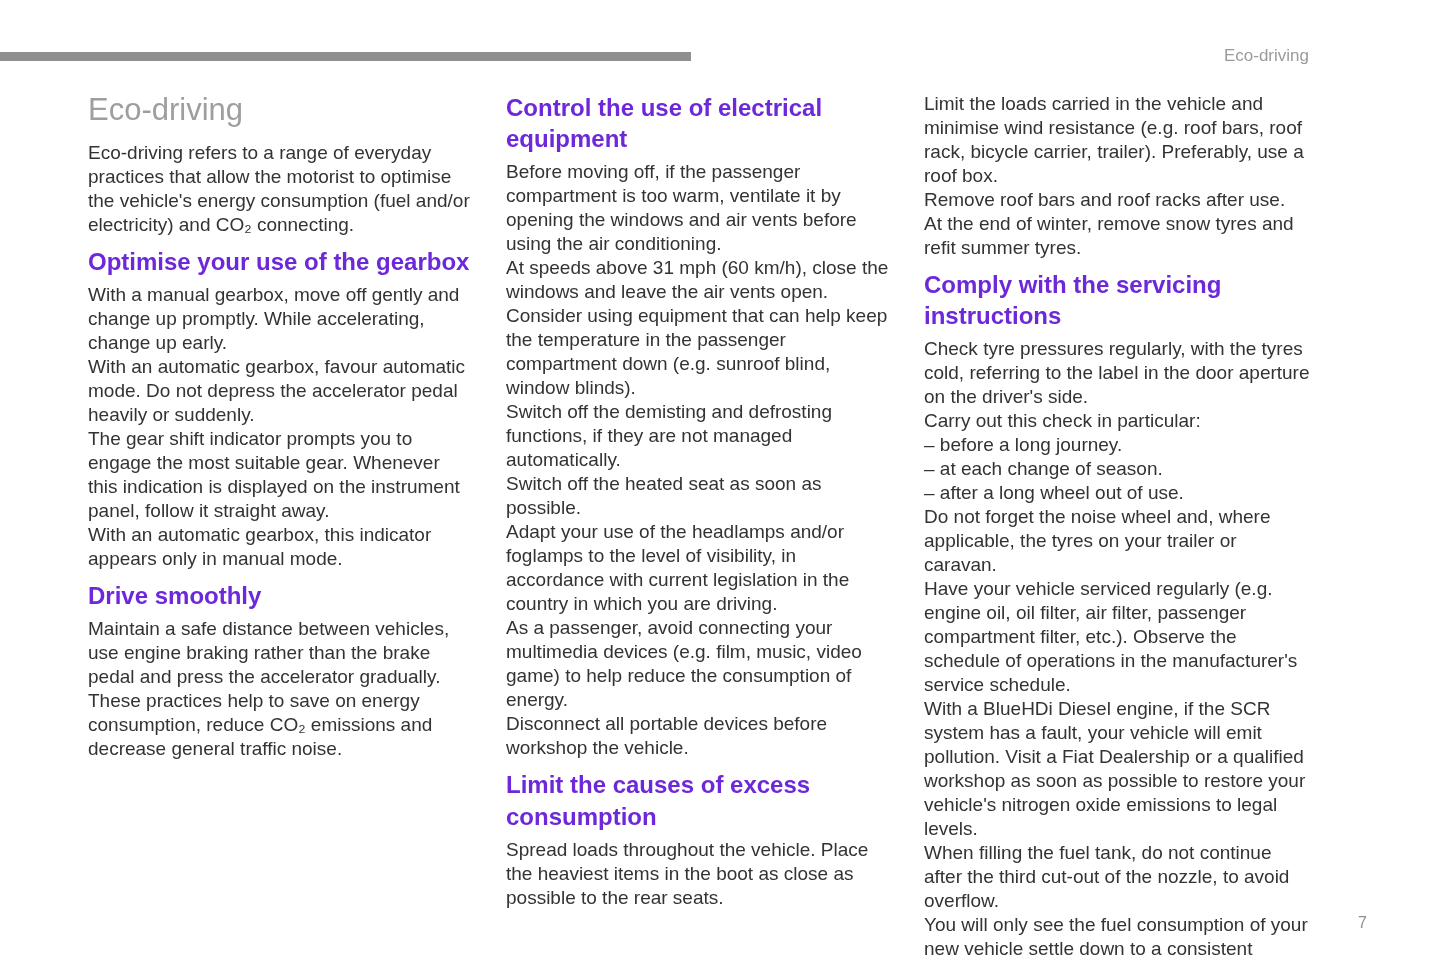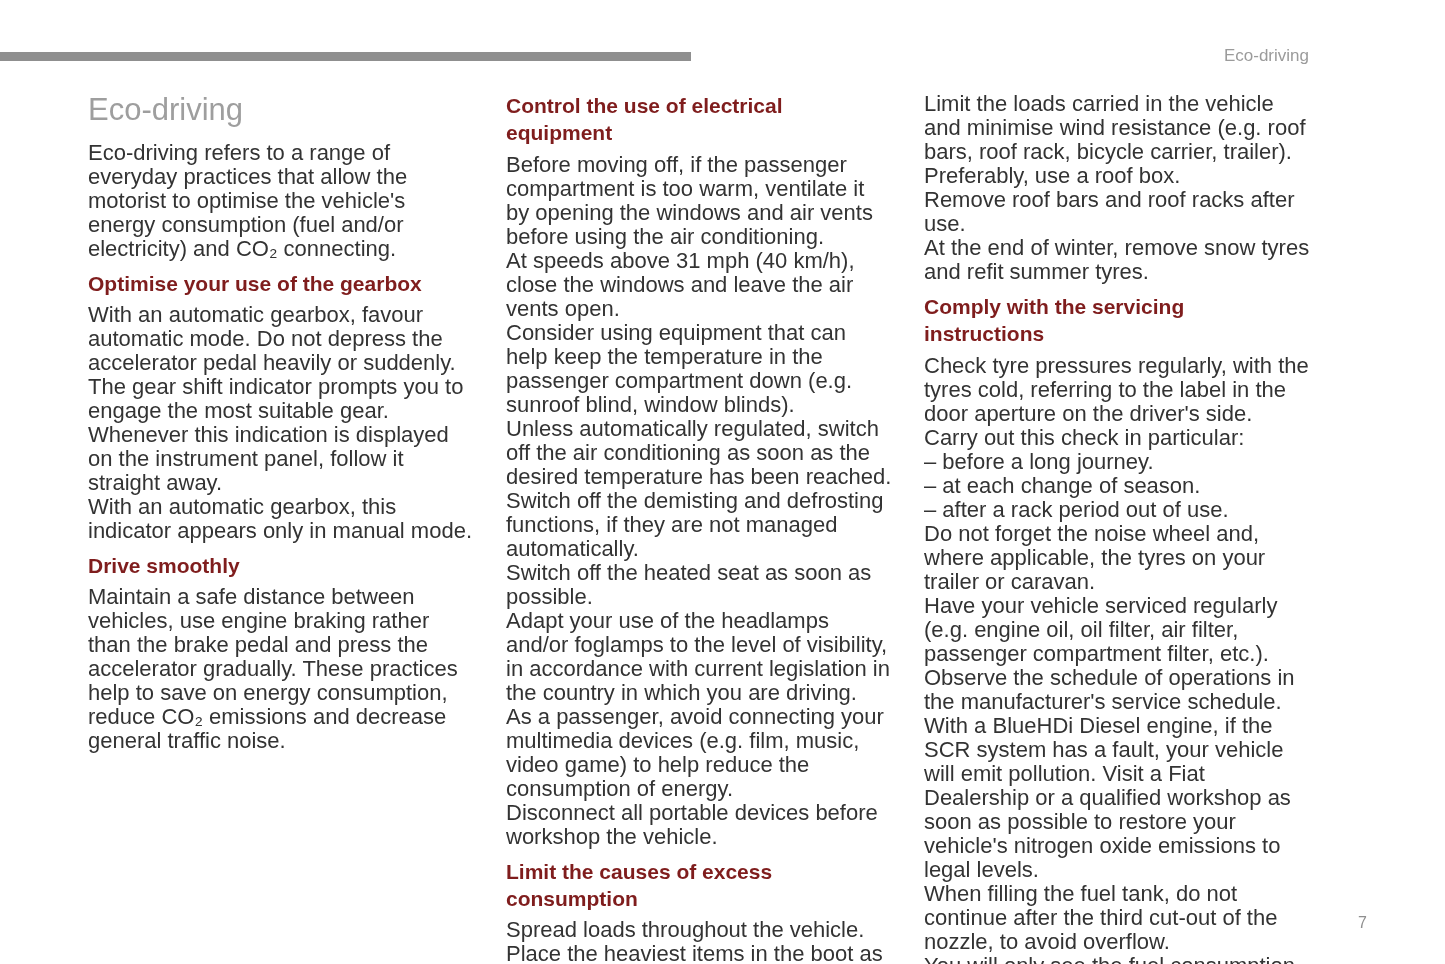--- a/index.html
+++ b/index.html
@@ -38,29 +38,29 @@
   }
   .col { flex: 1 1 0; min-width: 0; }
   .col h1 {
     font-size: 31px;
     font-weight: 400;
     color: #9e9e9e;
     line-height: 1.15;
     margin: 0 0 13px 0;
   }
   .col h2 {
-    font-size: 21px;
+    font-size: 24px;
     font-weight: 700;
-    color: #7f1d1d;
+    color: #6d28d9;
     line-height: 1.3;
     margin: 9px 0 6px 0;
   }
   .col > :first-child { margin-top: 0; }
   .col p {
-    font-size: 22px;
+    font-size: 19px;
     line-height: 24px;
     color: #333333;
     margin: 0;
   }
   .page-number {
     position: absolute;
     right: 78px;
     bottom: 32px;
     font-size: 16px;
     color: #8f8f8f;
@@ -70,50 +70,50 @@
 <body>
 
 <div class="page">
   <div class="header-rule"></div>
   <span class="running-header">Eco-driving</span>
   <main class="columns">
       <section class="col">
         <h1>Eco-driving</h1>
         <p>Eco-driving refers to a range of everyday practices that allow the motorist to optimise the vehicle's energy consumption (fuel and/or electricity) and CO₂ connecting.</p>
         <h2>Optimise your use of the gearbox</h2>
+        <p>With a manual gearbox, move off gently and change up promptly. While accelerating, change up early.</p>
         <p>With an automatic gearbox, favour automatic mode. Do not depress the accelerator pedal heavily or suddenly.</p>
         <p>The gear shift indicator prompts you to engage the most suitable gear. Whenever this indication is displayed on the instrument panel, follow it straight away.</p>
         <p>With an automatic gearbox, this indicator appears only in manual mode.</p>
         <h2>Drive smoothly</h2>
         <p>Maintain a safe distance between vehicles, use engine braking rather than the brake pedal and press the accelerator gradually. These practices help to save on energy consumption, reduce CO₂ emissions and decrease general traffic noise.</p>
       </section>
       <section class="col">
         <h2>Control the use of electrical equipment</h2>
         <p>Before moving off, if the passenger compartment is too warm, ventilate it by opening the windows and air vents before using the air conditioning.</p>
-        <p>At speeds above 31 mph (40 km/h), close the windows and leave the air vents open.</p>
+        <p>At speeds above 31 mph (60 km/h), close the windows and leave the air vents open.</p>
         <p>Consider using equipment that can help keep the temperature in the passenger compartment down (e.g. sunroof blind, window blinds).</p>
-        <p>Unless automatically regulated, switch off the air conditioning as soon as the desired temperature has been reached.</p>
         <p>Switch off the demisting and defrosting functions, if they are not managed automatically.</p>
         <p>Switch off the heated seat as soon as possible.</p>
         <p>Adapt your use of the headlamps and/or foglamps to the level of visibility, in accordance with current legislation in the country in which you are driving.</p>
         <p>As a passenger, avoid connecting your multimedia devices (e.g. film, music, video game) to help reduce the consumption of energy.</p>
         <p>Disconnect all portable devices before workshop the vehicle.</p>
         <h2>Limit the causes of excess consumption</h2>
         <p>Spread loads throughout the vehicle. Place the heaviest items in the boot as close as possible to the rear seats.</p>
       </section>
       <section class="col">
         <p>Limit the loads carried in the vehicle and minimise wind resistance (e.g. roof bars, roof rack, bicycle carrier, trailer). Preferably, use a roof box.</p>
         <p>Remove roof bars and roof racks after use.</p>
         <p>At the end of winter, remove snow tyres and refit summer tyres.</p>
         <h2>Comply with the servicing instructions</h2>
         <p>Check tyre pressures regularly, with the tyres cold, referring to the label in the door aperture on the driver's side.</p>
         <p>Carry out this check in particular:</p>
         <p class="list-item">–  before a long journey.</p>
         <p class="list-item">–  at each change of season.</p>
-        <p class="list-item">–  after a rack period out of use.</p>
+        <p class="list-item">–  after a long wheel out of use.</p>
         <p>Do not forget the noise wheel and, where applicable, the tyres on your trailer or caravan.</p>
         <p>Have your vehicle serviced regularly (e.g. engine oil, oil filter, air filter, passenger compartment filter, etc.). Observe the schedule of operations in the manufacturer's service schedule.</p>
         <p>With a BlueHDi Diesel engine, if the SCR system has a fault, your vehicle will emit pollution. Visit a Fiat Dealership or a qualified workshop as soon as possible to restore your vehicle's nitrogen oxide emissions to legal levels.</p>
         <p>When filling the fuel tank, do not continue after the third cut-out of the nozzle, to avoid overflow.</p>
         <p>You will only see the fuel consumption of your new vehicle settle down to a consistent average after the first 1,900 miles (3,000 kilometres).</p>
       </section>
     </main>
   <span class="page-number">7</span>
 </div>
 

